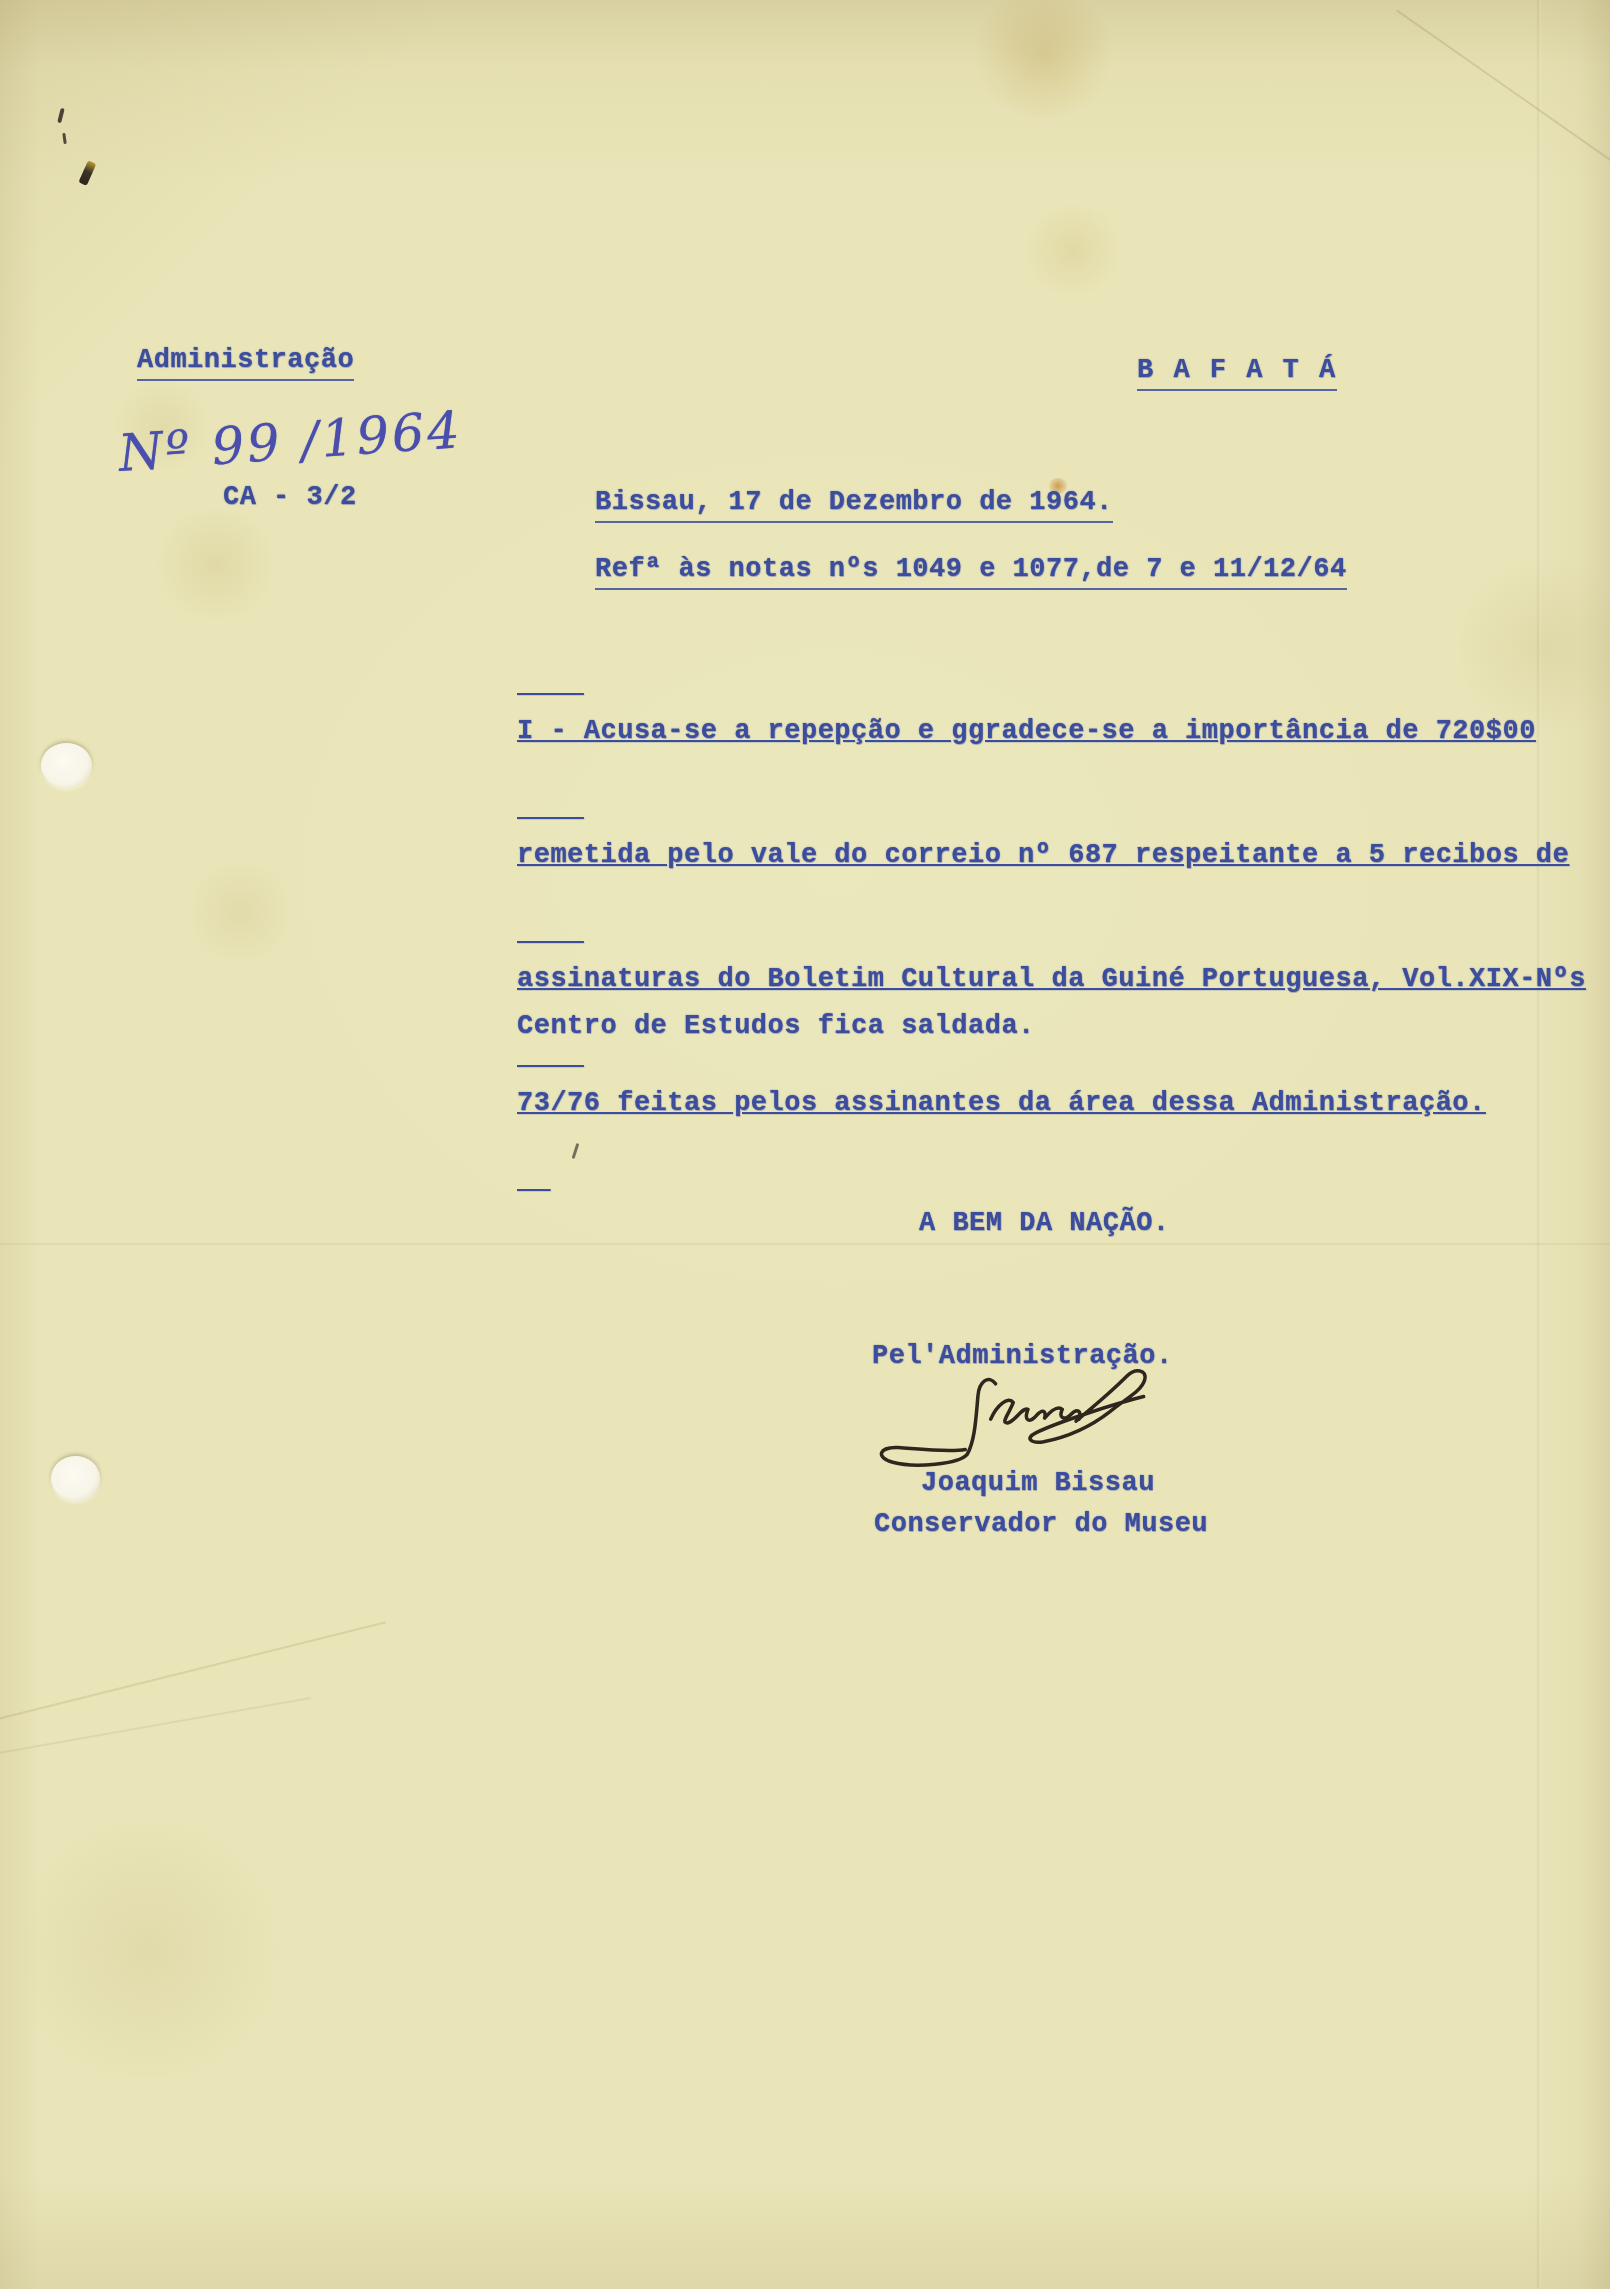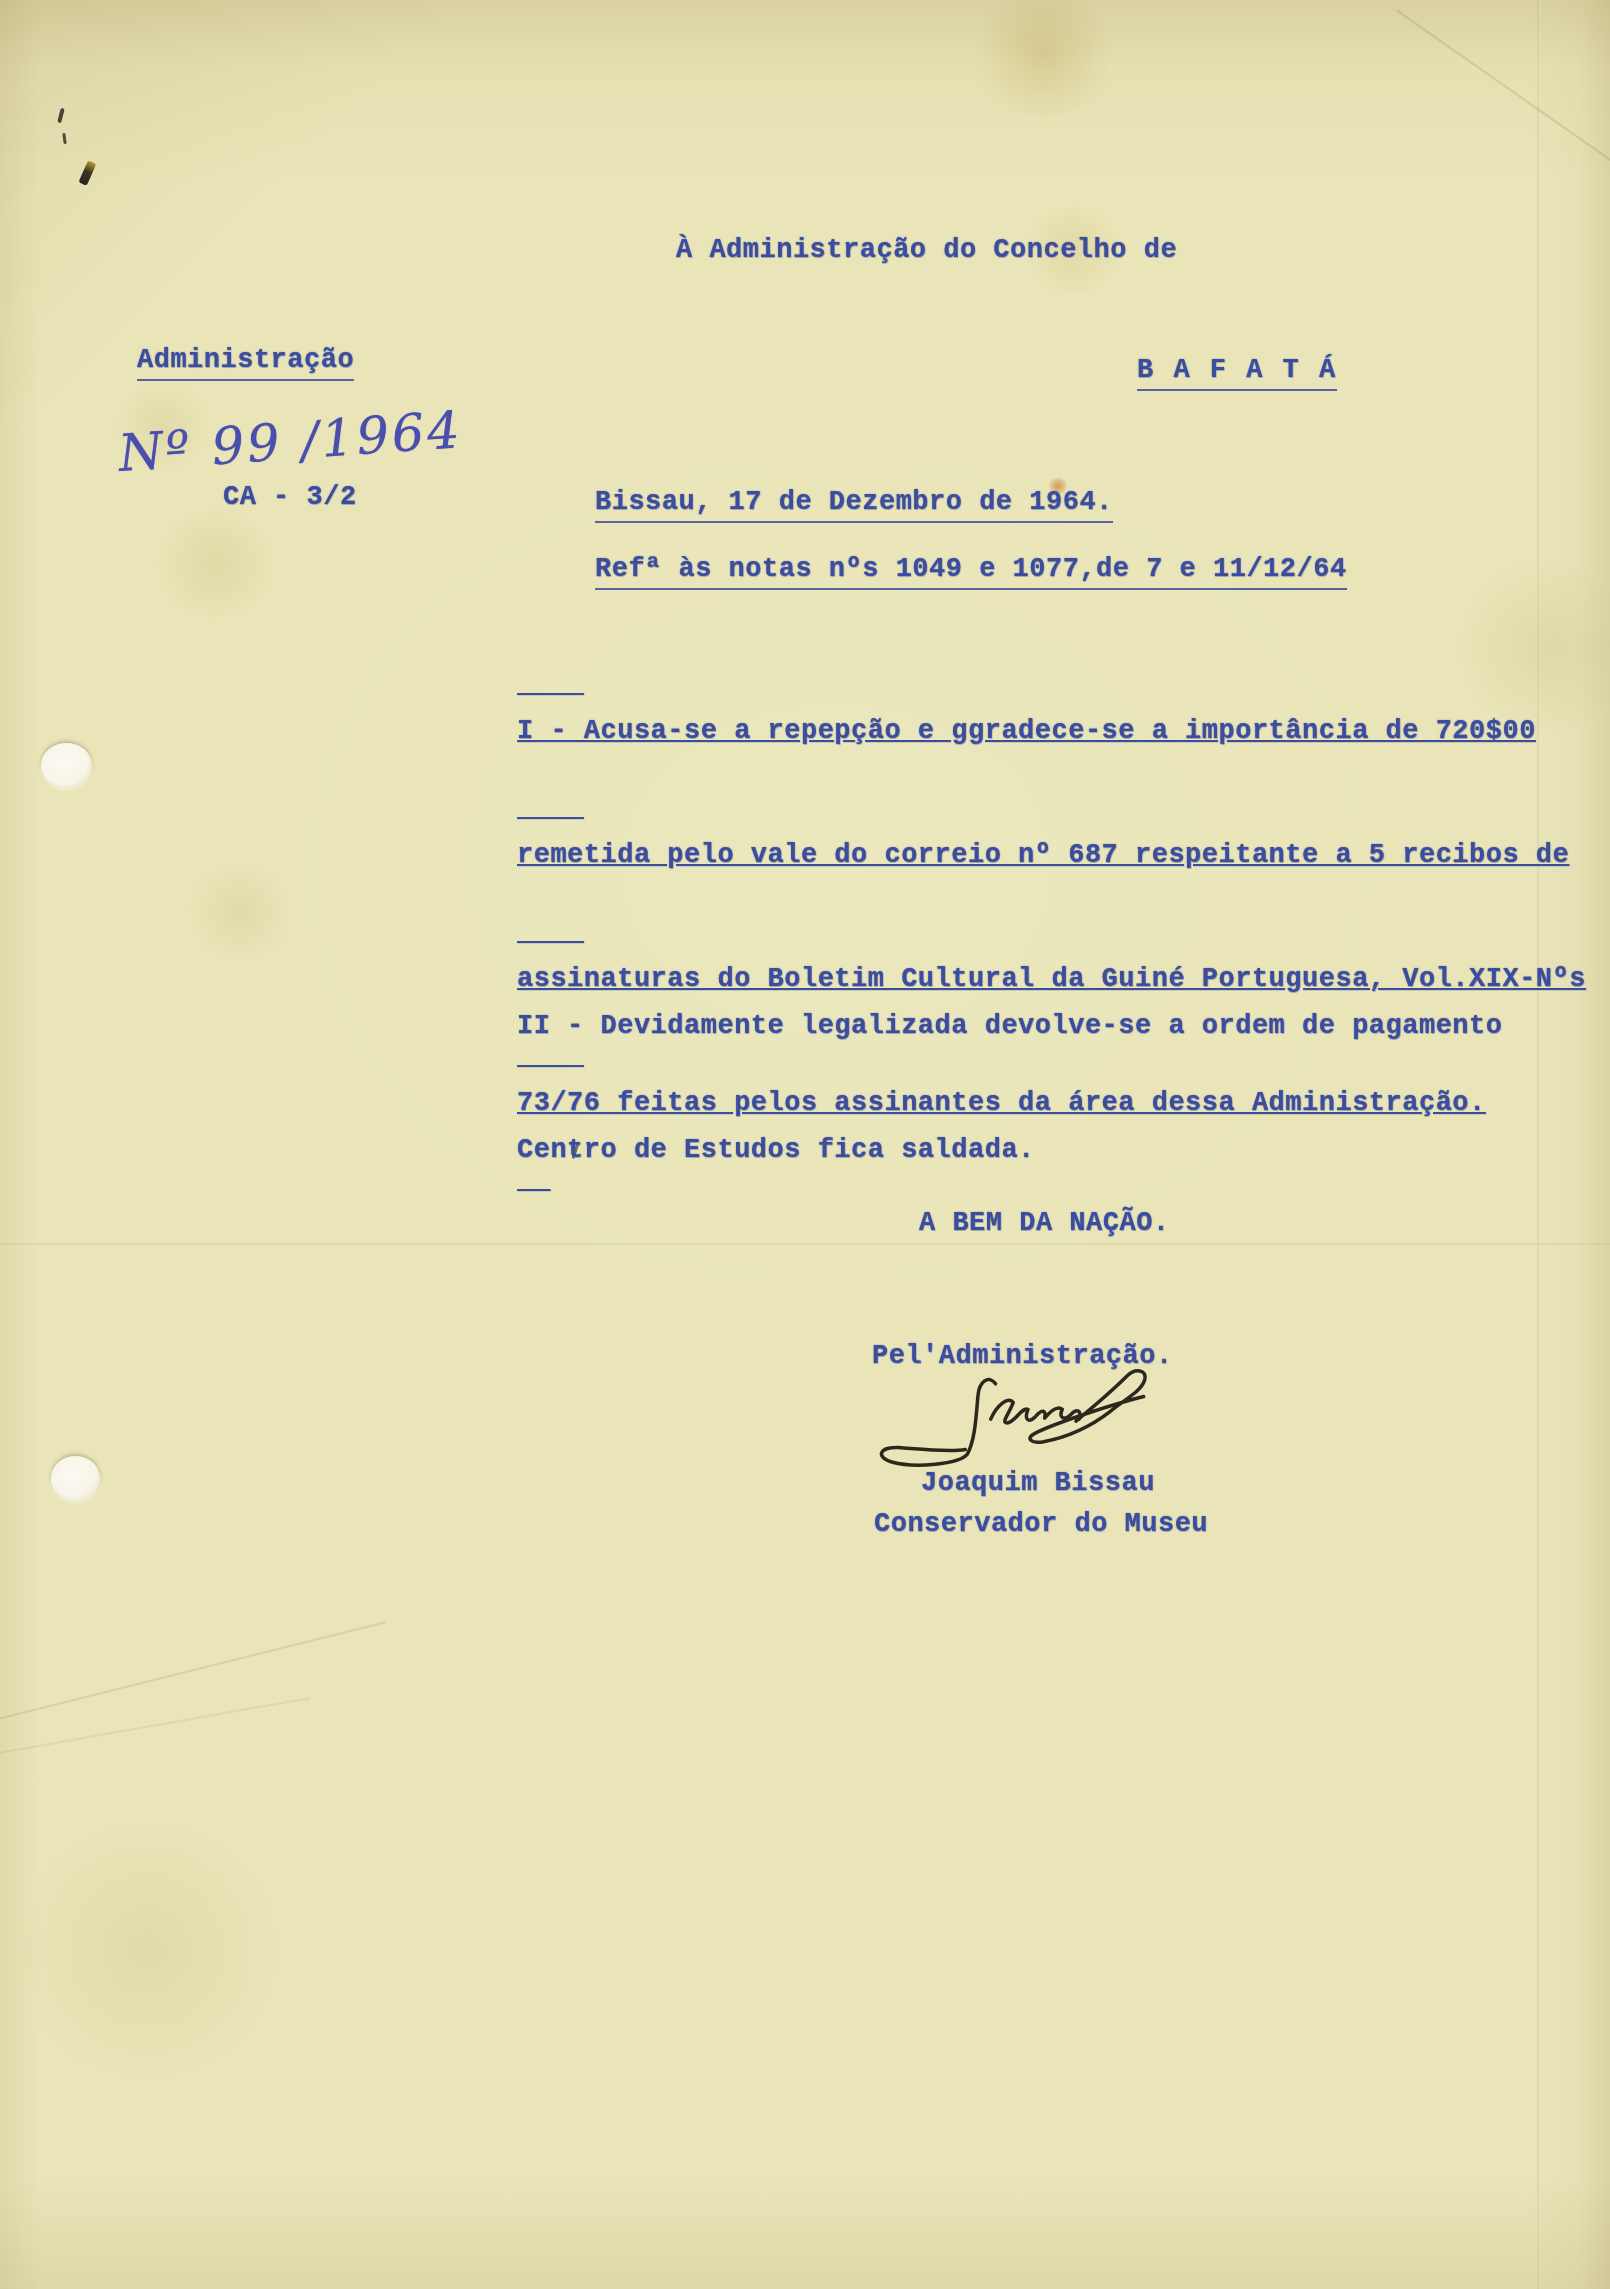--- a/index.html
+++ b/index.html
@@ -67,21 +67,20 @@
   <div class="crease" style="left:0;top:1243px;width:1610px;height:2px;background:rgba(120,100,55,0.07);"></div>
 
   <div class="hole" style="left:41px;top:743px;width:51px;height:45px;"></div>
   <div class="hole" style="left:51px;top:1456px;width:49px;height:45px;"></div>
 
   <div class="penmark" style="left:59px;top:108px;width:3.9px;height:14.7px;background:#4a4238;transform:rotate(14deg);border-radius:2px;"></div>
   <div class="penmark" style="left:63px;top:133px;width:2.9px;height:10.8px;background:#55493c;transform:rotate(-8deg);border-radius:2px;"></div>
   <div class="penmark" style="left:83px;top:161px;width:8.8px;height:23.5px;background:linear-gradient(180deg,#b89b30 0%,#3a3226 45%,#2c261c 100%);transform:rotate(24deg);border-radius:2.9px;"></div>
   <div class="penmark" style="left:574px;top:1143px;width:2.9px;height:15.7px;background:rgba(70,62,50,0.7);transform:rotate(18deg);border-radius:2px;"></div>
 
-  <div class="tw" style="left:676px;top:235px;">À Administração do Concelho de</div>
 
   <div class="tw" style="left:137px;top:345px;"><span class="underlined">Administração</span></div>
 
   <div class="tw" style="left:1137px;top:355px;letter-spacing:2px;"><span class="underlined">B A F A T Á</span></div>
 
   <div class="hand" style="left:118px;top:412px;font-size:51px;transform:rotate(-4deg);letter-spacing:2.9px;">Nº 99 /1964</div>
 
   <div class="tw" style="left:223px;top:482px;">CA - 3/2</div>
 
   <div class="tw" style="left:595px;top:487px;"><span class="underlined">Bissau, 17 de Dezembro de 1964.</span></div>
@@ -89,21 +88,20 @@
   <div class="tw" style="left:595px;top:554px;"><span class="underlined">Refª às notas nºs 1049 e 1077,de 7 e 11/12/64</span></div>
 
   <div class="tw" style="left:517px;top:639px;text-decoration:underline;">
     <div class="tline">I - Acusa-se a repepção e ggradece-se a importância de 720$00</div>
     <div class="tline">remetida pelo vale do correio nº 687 respeitante a 5 recibos de</div>
     <div class="tline">assinaturas do Boletim Cultural da Guiné Portuguesa, Vol.XIX-Nºs</div>
     <div class="tline">73/76 feitas pelos assinantes da área dessa Administração.</div>
   </div>
 
   <div class="tw" style="left:517px;top:934px;">
-    <div class="tline">II - Devidamente legalizada devolve-se a ordem de pagamento</div>
     <div class="tline">Centro de Estudos fica saldada.</div>
   </div>
 
   <div class="tw" style="left:919px;top:1208px;">A BEM DA NAÇÃO.</div>
 
   <div class="tw" style="left:872px;top:1341px;">Pel'Administração.</div>
 
   <svg class="sig" style="left:877px;top:1364px;" width="299" height="123" viewBox="0 0 305 125">
     <g fill="none" stroke="#2e271d" stroke-width="3.6" stroke-linecap="round" stroke-linejoin="round">
       <path d="M121,20 C114,10 104,18 103,32 C101,54 100,78 92,92 C84,102 38,106 16,100 C-2,95 2,84 22,85 C48,87 74,90 90,87"></path>

